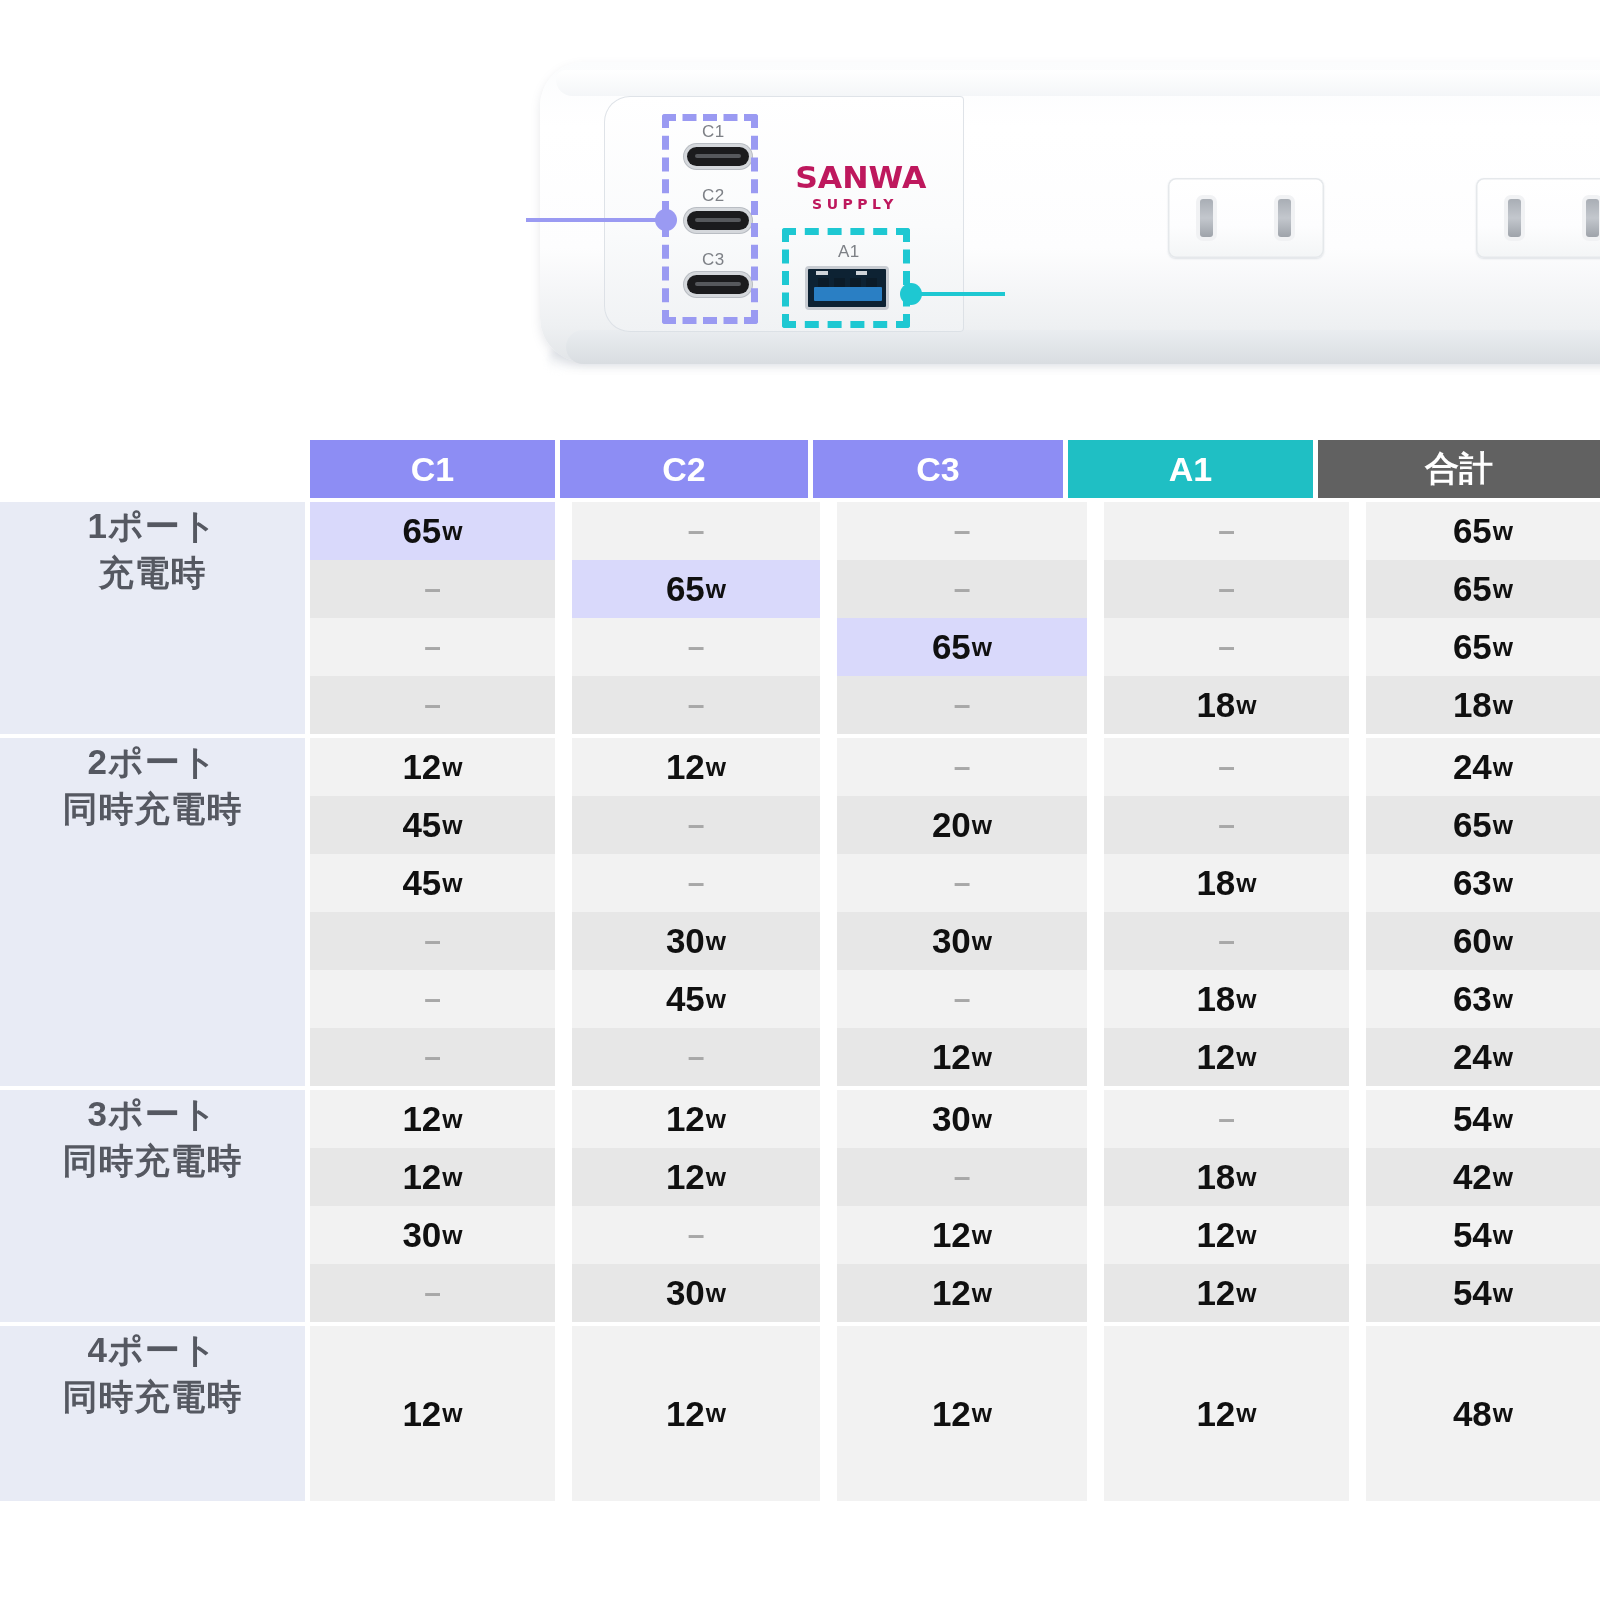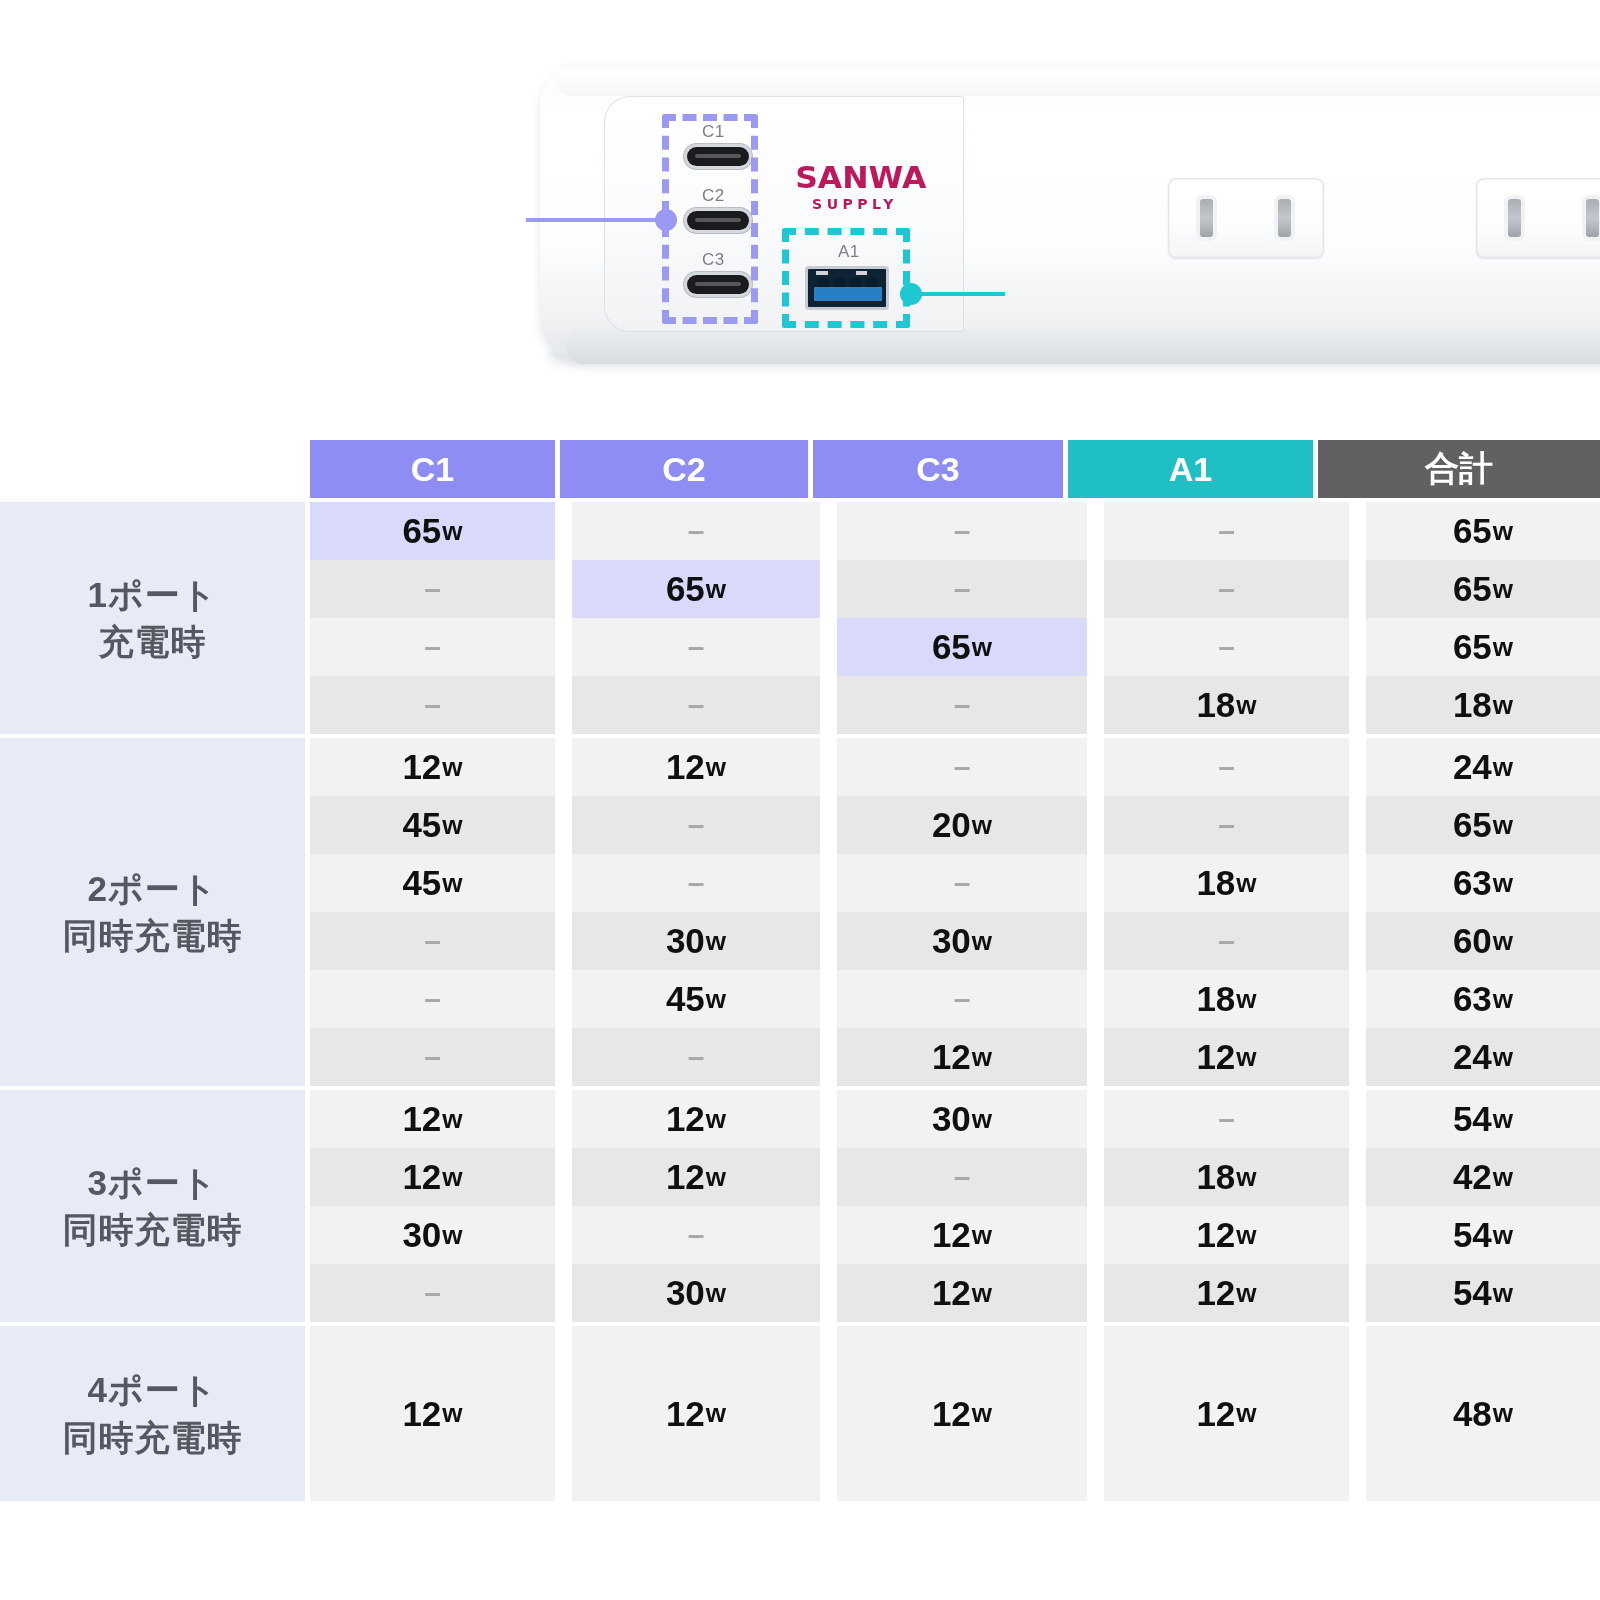--- a/index.html
+++ b/index.html
@@ -139,21 +139,21 @@
     font-family: "Liberation Sans", "DejaVu Sans", sans-serif;
   }
   .hdr-c { background: #8d8df4; }
   .hdr-a { background: #1fbfc4; }
   .hdr-t { background: #616161; }
 
   .section { position: relative; display: flex; margin-top: 4px; }
   .sec-label {
     width: 305px; flex: none;
     background: #e8ebf5;
-    display: flex; align-items: center; justify-content: center;
+    display: flex; align-items: flex-start; justify-content: center;
     text-align: center;
     color: #555861; font-weight: 700; font-size: 35px; line-height: 1.35;
     font-family: "Liberation Sans", "DejaVu Sans", sans-serif;
     letter-spacing: 1px;
   }
   .sec-rows { flex: 1; margin-left: 5px; }
   .row { display: flex; gap: 17px; height: 58px; }
   .row.tall { height: 175px; }
   .cell {
     display: flex; align-items: center; justify-content: center;

